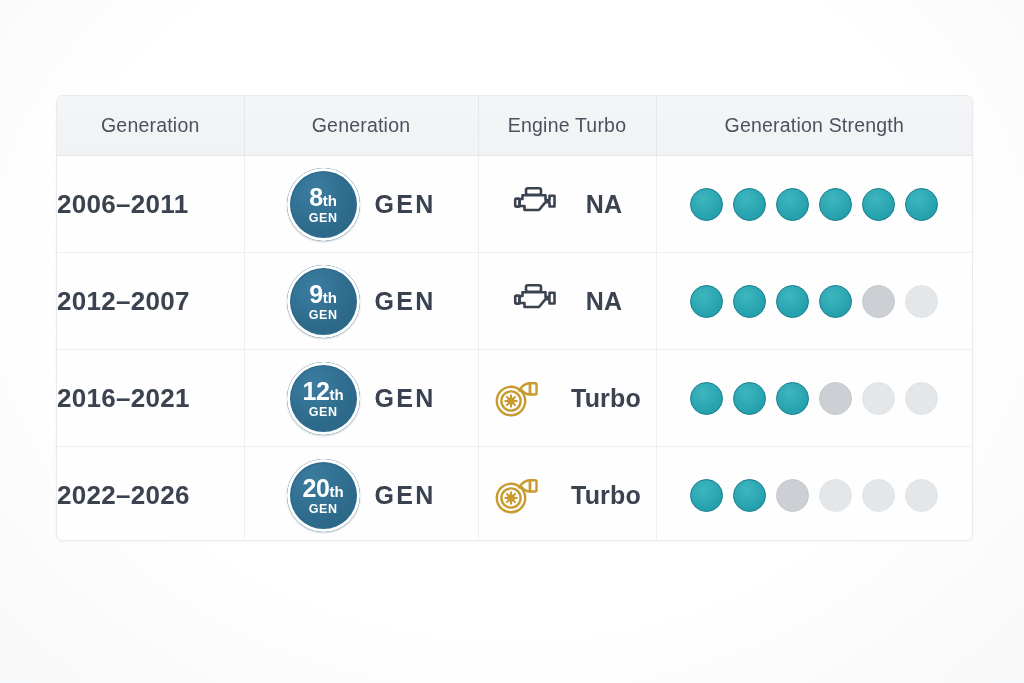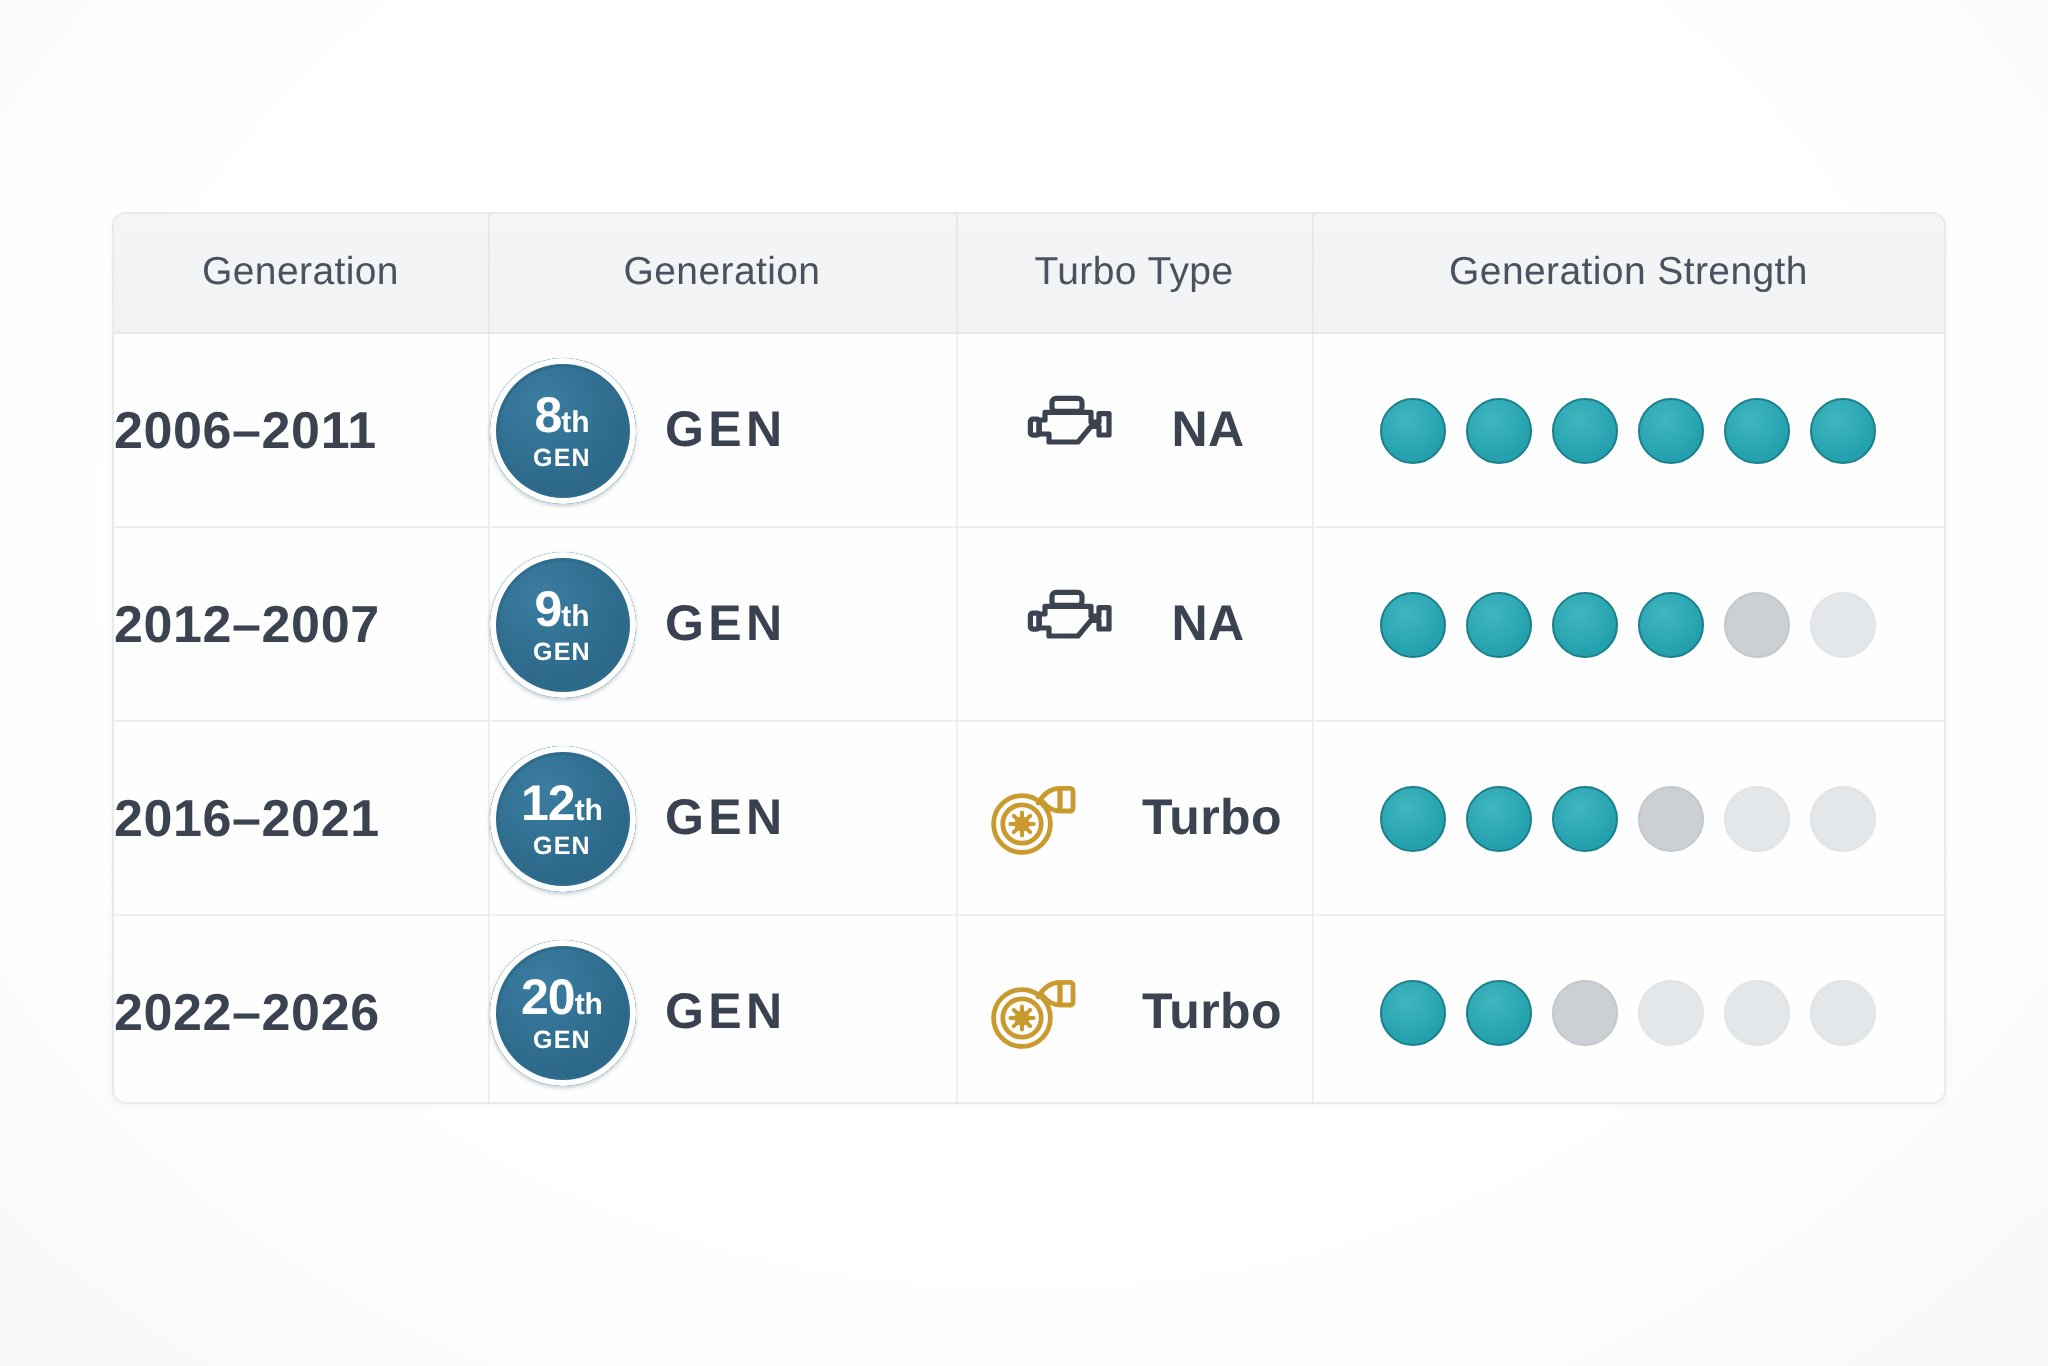--- a/index.html
+++ b/index.html
@@ -20,21 +20,21 @@
   .page-bg {
     position: absolute;
     inset: 0;
     background:
       radial-gradient(ellipse at 50% 40%, #ffffff 0%, #ffffff 62%, #fbfbfc 82%, #f7f8f9 100%);
   }
 
   .table-wrap {
     position: absolute;
     left: 56px;
-    top: 106px;
+    top: 95px;
     width: 915px;
     height: 444px;
     background: #ffffff;
     border: 1px solid #e9eaed;
     border-radius: 7px;
     overflow: hidden;
     box-shadow: 0 1px 3px rgba(30,40,60,0.045);
   }
 
   table.gen-table {
@@ -79,20 +79,21 @@
     font-size: 26px;
     font-weight: 700;
     color: #3b4351;
     letter-spacing: 0.3px;
   }
 
   
   .gen-cell {
     display: flex;
     align-items: center;
+    justify-content: center;
     gap: 15px;
   }
   .badge {
     position: relative;
     width: 73px;
     height: 73px;
     border-radius: 50%;
     background: radial-gradient(circle at 36% 30%, #3b7da0 0%, #2e6b8c 55%, #28617f 100%);
     box-shadow: 0 0 0 3px #ffffff inset, 0 0 0 4.5px #2e6b8c inset, 0 1px 2px rgba(20,50,70,0.25);
     display: flex;
@@ -180,21 +181,21 @@
     <colgroup>
       <col class="col-years">
         <col class="col-gen">
         <col class="col-engine">
         <col class="col-rel">
     </colgroup>
     <thead>
       <tr>
         <th>Generation</th>
         <th>Generation</th>
-        <th>Turbo Type</th>
+        <th>Engine Turbo</th>
         <th>Generation Strength</th>
       </tr>
     </thead>
     <tbody id="table-body">
         <tr>
           <td>
             <div class="years">2006–2011</div>
           </td>
           <td>
             <div class="gen-cell">

